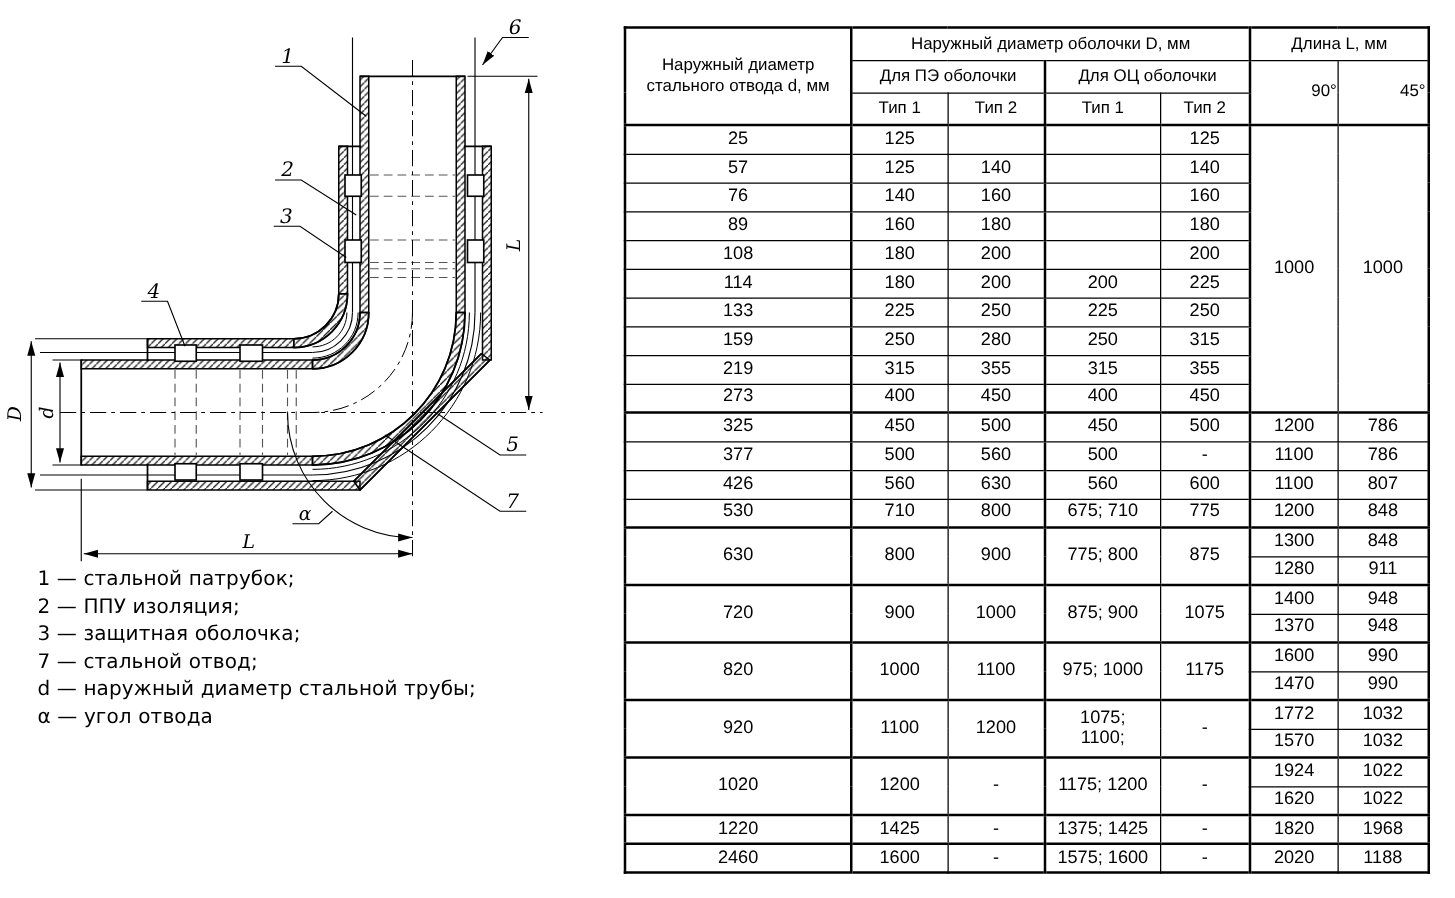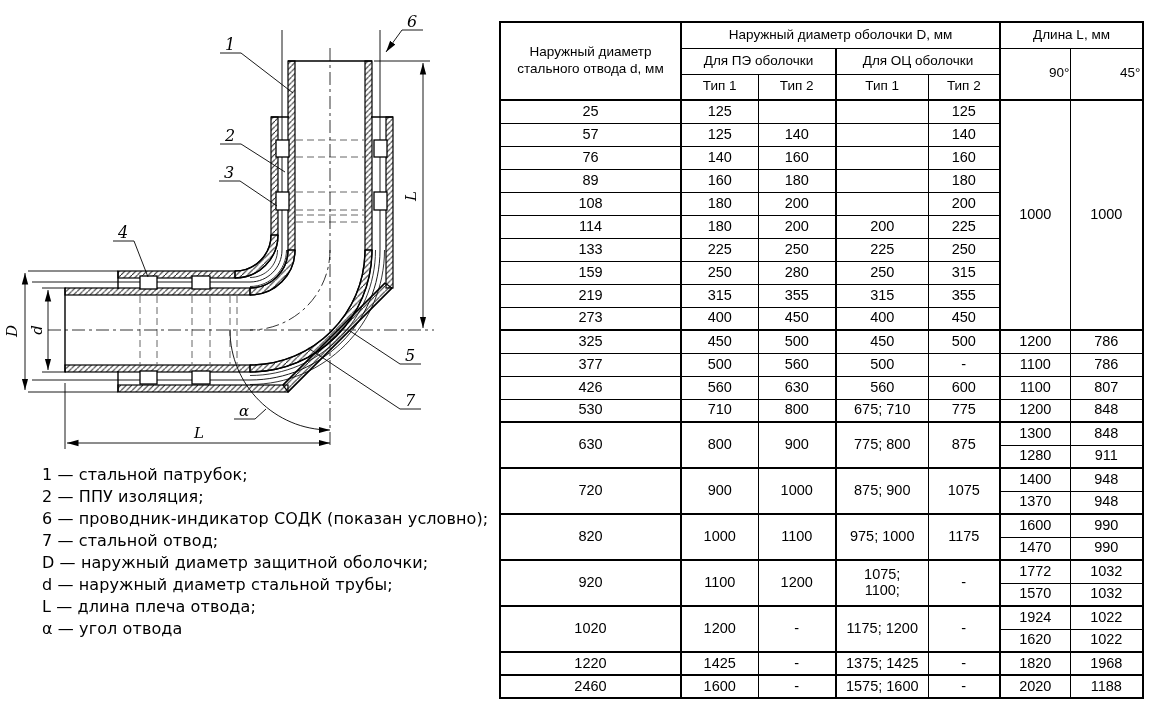--- a/index.html
+++ b/index.html
@@ -1,21 +1,21 @@
 <!DOCTYPE html>
 <html><head>
 <meta charset="utf-8">
 <style>
   html,body{margin:0;padding:0;background:#fff;}
   .stage{position:relative;width:1164px;height:718px;background:#ffffff;overflow:hidden;
          font-family:"Liberation Sans",sans-serif;color:#000;}
   .drawing{position:absolute;left:0;top:0;}
   .num{font:italic 16px "DejaVu Serif",serif;fill:#000;}
   .dim{font:italic 15px "DejaVu Serif",serif;fill:#000;}
-  .legend{position:absolute;left:30px;top:452px;margin:12px;padding:0;list-style:none;
+  .legend{position:absolute;left:30px;top:452px;margin:0;padding:0;list-style:none;
           font-family:"DejaVu Sans",sans-serif;font-size:16px;line-height:22px;
           color:#000;letter-spacing:.1px;white-space:nowrap;}
   table.spec{position:absolute;left:499px;top:21px;width:643px;border-collapse:collapse;
              table-layout:fixed;border:2px solid #000;background:#fff;}
   .spec th,.spec td{border:1px solid #000;text-align:center;vertical-align:middle;
                     padding:0;white-space:pre-line;overflow:hidden;}
   .spec th{font-weight:normal;font-size:13.5px;line-height:1.25;}
   .spec td{font-size:14.5px;line-height:1.1;}
   .spec thead tr{height:26px;}
   .spec tbody tr{height:23px;}
@@ -133,25 +133,23 @@
     <text class="dim" transform="translate(17,331) rotate(-90)" text-anchor="middle">D</text>
     <text class="dim" transform="translate(42,330) rotate(-90)" text-anchor="middle">d</text>
     <text class="dim" transform="translate(416,196) rotate(-90)" text-anchor="middle">L</text>
     <text class="dim" x="199" y="438" text-anchor="middle">L</text>
     <text class="dim" x="244" y="416" text-anchor="middle">α</text>
   </svg>
 
   <ul class="legend" id="legend">
       <li>1 — стальной патрубок;</li>
       <li>2 — ППУ изоляция;</li>
-      <li>6 — проводник-индикатор СОДК (показан условно);</li>
+      <li>3 — защитная оболочка;</li>
       <li>7 — стальной отвод;</li>
-      <li>D — наружный диаметр защитной оболочки;</li>
       <li>d — наружный диаметр стальной трубы;</li>
-      <li>L — длина плеча отвода;</li>
       <li>α — угол отвода</li>
     </ul>
 
   <table class="spec">
     <colgroup>
       <col style="width:181px">
         <col style="width:77px">
         <col style="width:78px">
       <col style="width:92px">
         <col style="width:72px">

